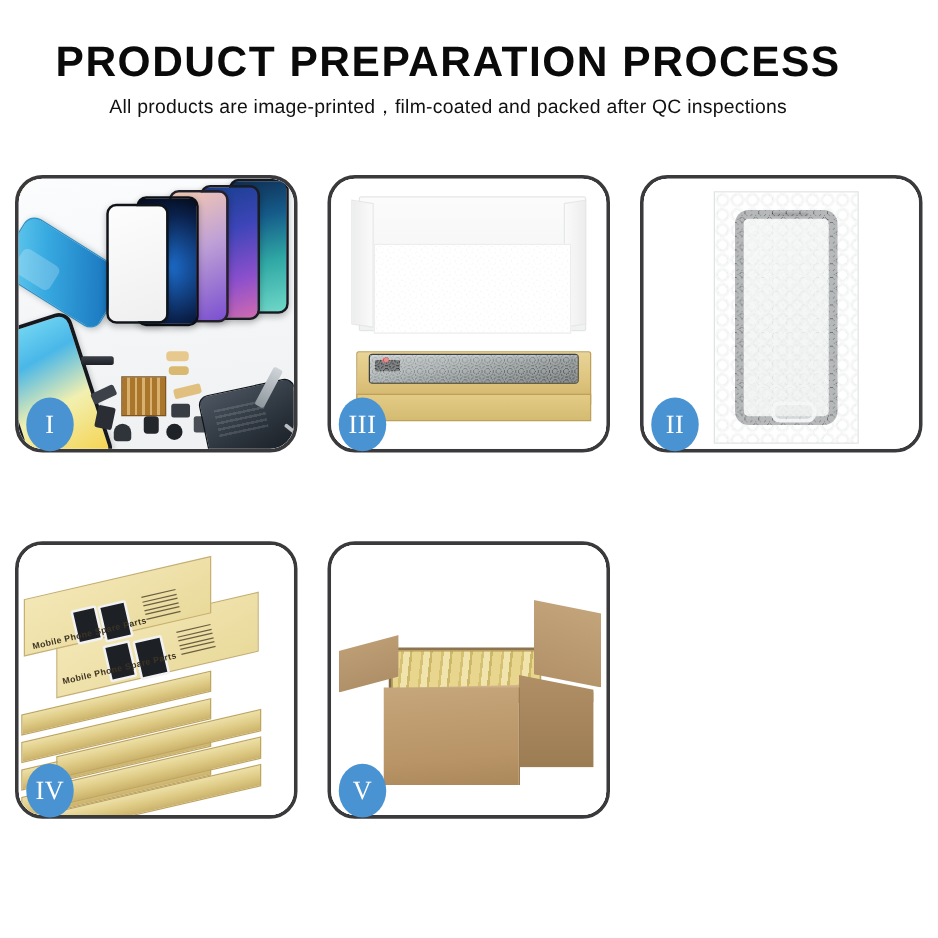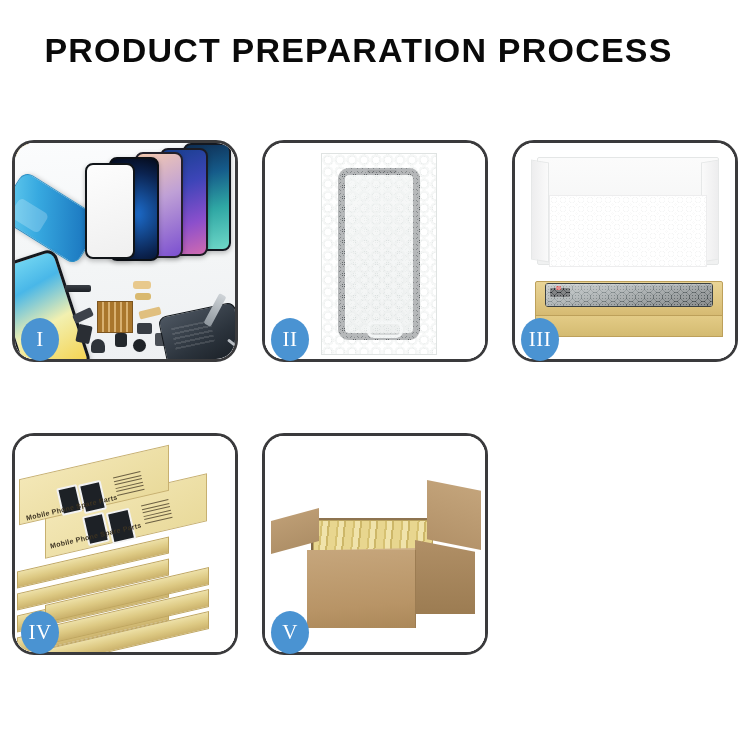--- a/index.html
+++ b/index.html
@@ -372,20 +372,21 @@
     position:absolute; left: 20px; top: 24px; width: 186px; height: 20px;
     background: linear-gradient(180deg, rgba(235,240,245,.9), rgba(255,255,255,0));
     filter: blur(3px);
   }
 </style>
 </head>
 <body>
 
 <div id="header">
   <h1 id="page-title">PRODUCT PREPARATION PROCESS</h1>
+  <p id="page-subtitle">All products are image-printed，film-coated and packed after QC inspections</p>
 </div>
 
 <div id="panel-grid">
 
   <div class="panel">
     <div class="panel-clip">
       <div class="p1-bg"></div>
       <div class="phone p1-blueback"></div>
       <div class="phone p1-ph-e"></div>
       <div class="phone p1-ph-d"></div>
@@ -409,50 +410,50 @@
       <div class="p1-board"></div>
       <div class="p1-tool"></div>
       <div class="part p1-screw1"></div>
       <div class="part p1-screw2"></div>
     </div>
     <div class="panel-badge">I</div>
   </div>
 
   <div class="panel">
     <div class="panel-clip">
-      <div class="p2-bg"></div>
-      <div class="p2-wrap">
-        <div class="p2-glass">
-          <div class="p2-home"></div>
-        </div>
-        <div class="p2-bubbles"></div>
-      </div>
-    </div>
-    <div class="panel-badge">II</div>
-  </div>
-
-  <div class="panel">
-    <div class="panel-clip">
       <div class="p3-bg"></div>
       <div class="p3-lidback"></div>
       <div class="p3-lidflapL"></div>
       <div class="p3-lidflapR"></div>
       <div class="p3-foam"></div>
       <div class="p3-boxbase"></div>
       <div class="p3-boxfront"></div>
       <div class="p3-item">
         <div class="p3-label"></div>
         <div class="p3-reddot"></div>
       </div>
     </div>
     <div class="panel-badge">III</div>
   </div>
 
   <div class="panel">
     <div class="panel-clip">
+      <div class="p2-bg"></div>
+      <div class="p2-wrap">
+        <div class="p2-glass">
+          <div class="p2-home"></div>
+        </div>
+        <div class="p2-bubbles"></div>
+      </div>
+    </div>
+    <div class="panel-badge">II</div>
+  </div>
+
+  <div class="panel">
+    <div class="panel-clip">
       <div class="p4-bg"></div>
 
       <div class="p4-layer" style="left:2px;  top:118px; width:150px; height:15px; transform:skewY(-13deg);"></div>
       <div class="p4-layer" style="left:2px;  top:140px; width:150px; height:15px; transform:skewY(-13deg);"></div>
       <div class="p4-layer" style="left:2px;  top:162px; width:150px; height:15px; transform:skewY(-13deg);"></div>
       <div class="p4-layer" style="left:2px;  top:184px; width:150px; height:16px; transform:skewY(-13deg);"></div>
 
       <div class="p4-layer" style="left:30px; top:150px; width:162px; height:16px; transform:skewY(-13deg);"></div>
       <div class="p4-layer" style="left:30px; top:172px; width:162px; height:16px; transform:skewY(-13deg);"></div>
       <div class="p4-layer" style="left:30px; top:194px; width:162px; height:16px; transform:skewY(-13deg);"></div>

